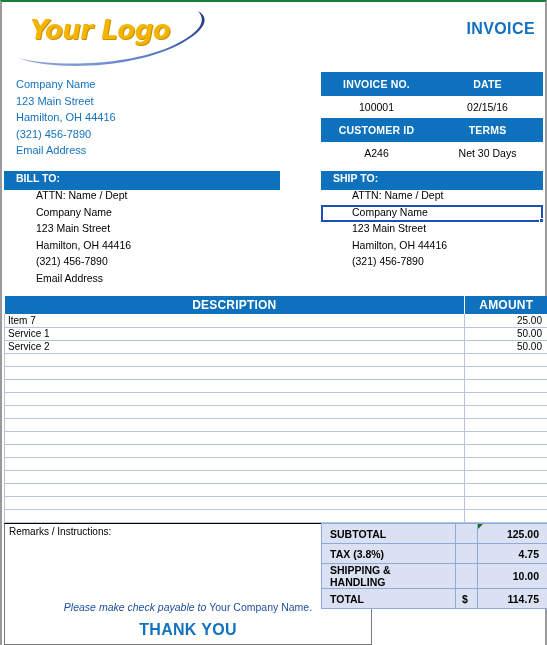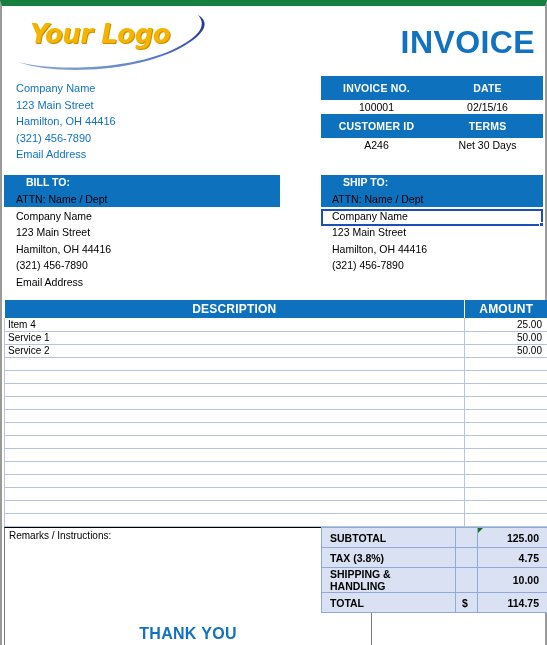--- a/index.html
+++ b/index.html
@@ -11,21 +11,21 @@
     width: 547px; height: 645px;
     font-family: "Liberation Sans", sans-serif;
     overflow: hidden;
     position: relative;
   }
   #sheet {
     position: absolute;
     left: 0; top: 0;
     width: 547px; height: 645px;
     background: #fff;
-    border-top: 6px solid #15803d;
+    border-top: 2px solid #15803d;
     border-left: 2px solid #9a9a9a;
     border-right: 2px solid #9a9a9a;
   }
 
   
   .logo-wrap {
     position: absolute;
     left: 10px; top: 4px;
     width: 208px; height: 66px;
   }
@@ -41,21 +41,21 @@
     text-shadow: 1px 1px 0 #c98f00;
     white-space: nowrap;
     z-index: 3;
   }
   .swoosh { position: absolute; left: 0; top: 0; z-index: 1; }
 
   
   .invoice-title {
     position: absolute;
     right: 10px; top: 18px;
-    font-size: 32px;
+    font-size: 16px;
     font-weight: bold;
     color: #1272BF;
     letter-spacing: 0.4px;
   }
 
   
   .company-info {
     position: absolute;
     left: 14px; top: 74px;
     width: 260px;
@@ -82,46 +82,46 @@
   }
   .meta-table .hdr {
     background: #0D71BD;
     color: #ffffff;
     font-weight: bold;
     letter-spacing: 0.2px;
   }
   .meta-table .val {
     background: #ffffff;
     color: #000000;
-    height: 14px;
+    height: 22px;
   }
 
   
   .addr-bar {
     position: absolute;
-    height: 32px;
+    height: 19px;
     background: #0D71BD;
     color: #fff;
     font-size: 10.5px;
     font-weight: bold;
-    padding-left: 22px;
+    padding-left: 12px;
     line-height: 15px;
   }
   #billto-bar { left: 2px; top: 169px; width: 276px; }
   #shipto-bar { left: 319px; top: 169px; width: 222px; }
 
   .addr-block {
     position: absolute;
     font-size: 10.5px;
     color: #000;
     line-height: 16.5px;
   }
   #billto-block { left: 14px; top: 185px; width: 265px; }
   #shipto-block { left: 330px; top: 185px; width: 210px; }
-  .addr-block div { white-space: nowrap; height: 16.5px; }
+  .addr-block div { white-space: nowrap; height: 16.5px; margin-left: 20px; }
 
   
   .sel-cell {
     position: absolute;
     left: 319px; top: 203px;
     width: 222px; height: 17px;
     border: 2px solid #1a4fb5;
     background: transparent;
     z-index: 5;
   }
@@ -314,21 +314,21 @@
         <col style="width:83px">
       </colgroup>
     <thead>
       <tr>
         <th class="desc">DESCRIPTION</th>
         <th class="amt">AMOUNT</th>
       </tr>
     </thead>
     <tbody id="items-body">
         <tr>
-          <td>Item 4</td>
+          <td>Item 7</td>
           <td class="amount">25.00</td>
         </tr>
         <tr>
           <td>Service 1</td>
           <td class="amount">50.00</td>
         </tr>
         <tr>
           <td>Service 2</td>
           <td class="amount">50.00</td>
         </tr>
@@ -382,20 +382,23 @@
         </tr>
         <tr>
           <td></td>
           <td class="amount"></td>
         </tr>
       </tbody>
   </table>
 
   <div class="remarks-box">
     <div class="remarks-label">Remarks / Instructions:</div>
+    <div class="payable">
+      <span class="it">Please make check payable to </span><span class="nm">Your Company Name.</span>
+    </div>
     <div class="thankyou">THANK YOU</div>
   </div>
 
   <table class="totals">
     <colgroup>
         <col style="width:134px">
         <col style="width:22px">
         <col style="width:70px">
       </colgroup>
     <tbody id="totals-body">

